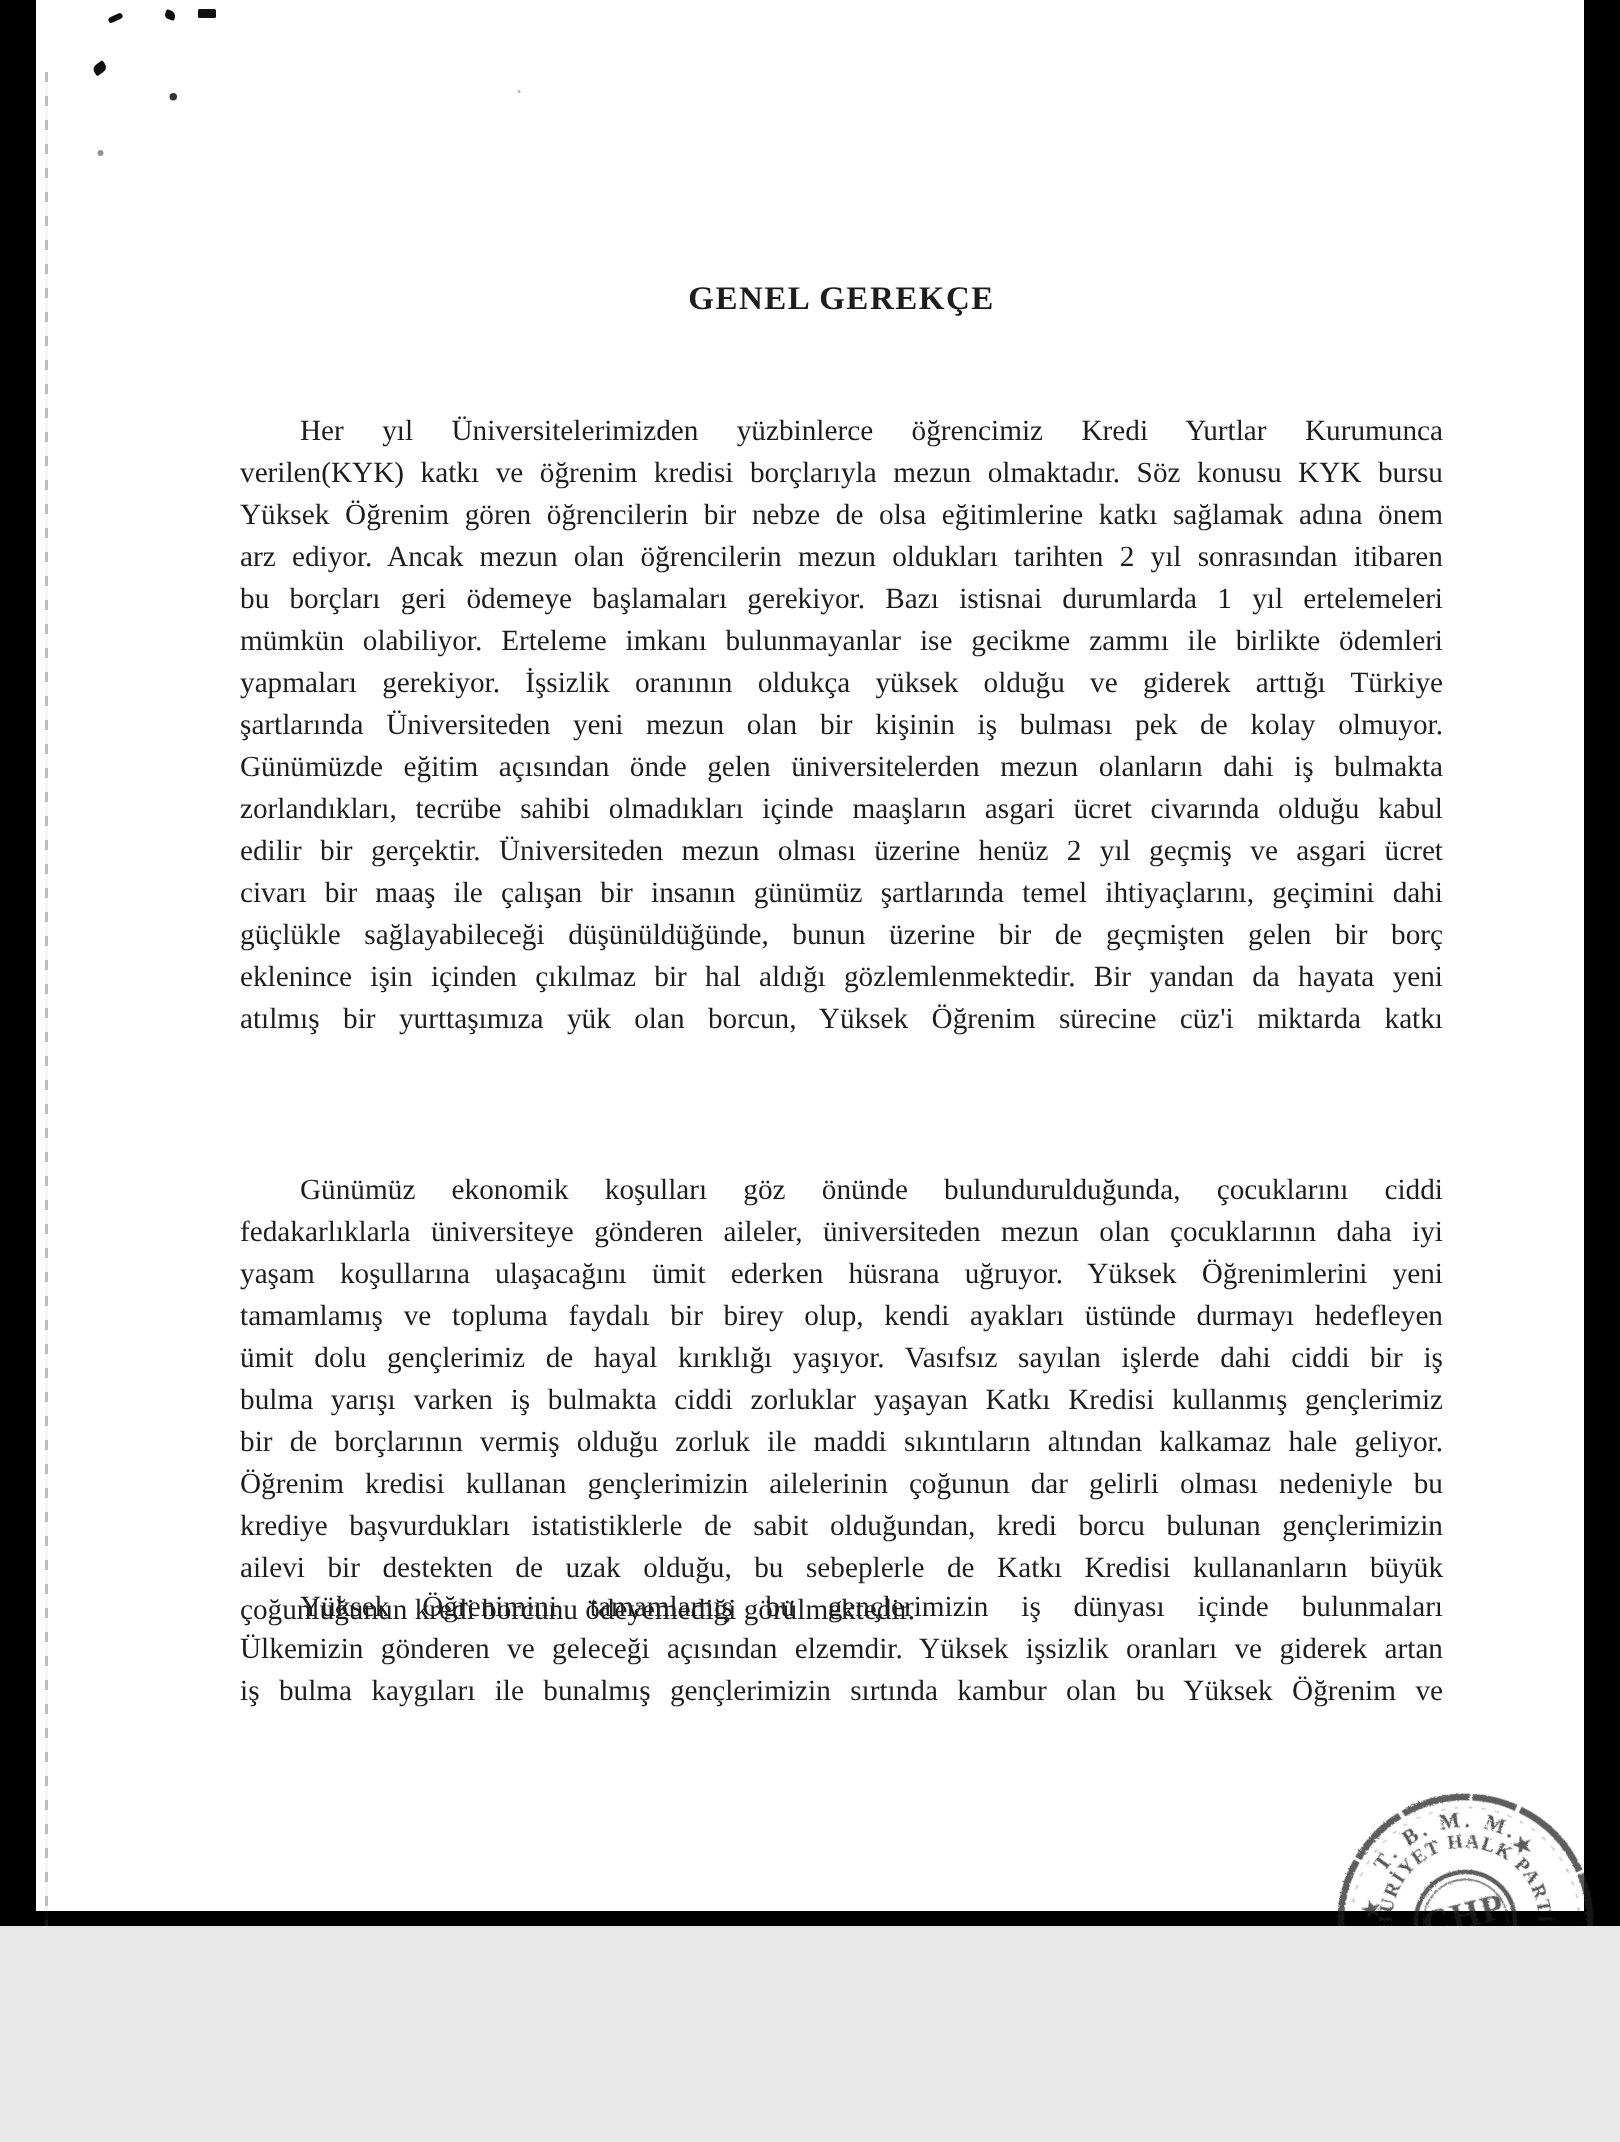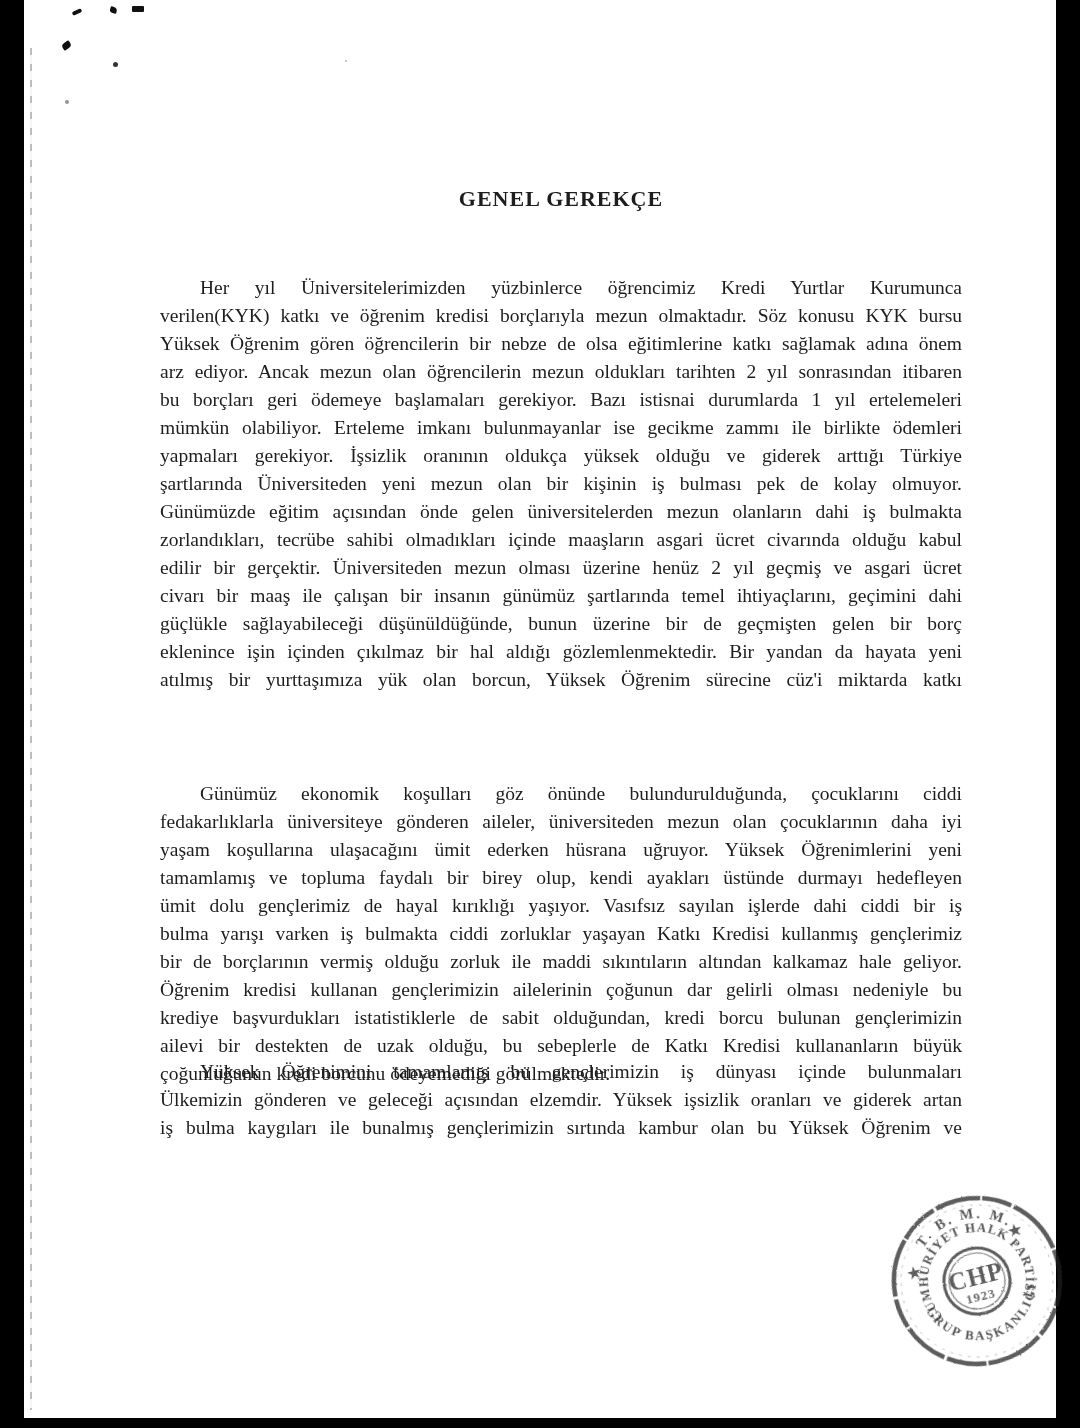--- a/index.html
+++ b/index.html
@@ -1,17 +1,17 @@
 <!DOCTYPE html>
 <html><head>
 <meta charset="utf-8">
 <style>
   html,body{margin:0;padding:0;background:#e8e8e8;}
   .page{
-    position:relative;width:1080px;height:1428px;background:#ffffff;
+    position:relative;width:1080px;height:1284px;background:#ffffff;
     overflow:hidden;font-family:"Liberation Serif",serif;
   }
   
   .edge{position:absolute;background:#000;}
   .edge-left{left:0;top:0;width:24px;height:1428px;}
   .edge-right{right:0;top:0;width:24px;height:1428px;}
   .edge-bottom{left:0;bottom:0;width:1080px;height:10px;}
   
   .fold{
     position:absolute;left:30px;top:48px;width:2px;height:1362px;

